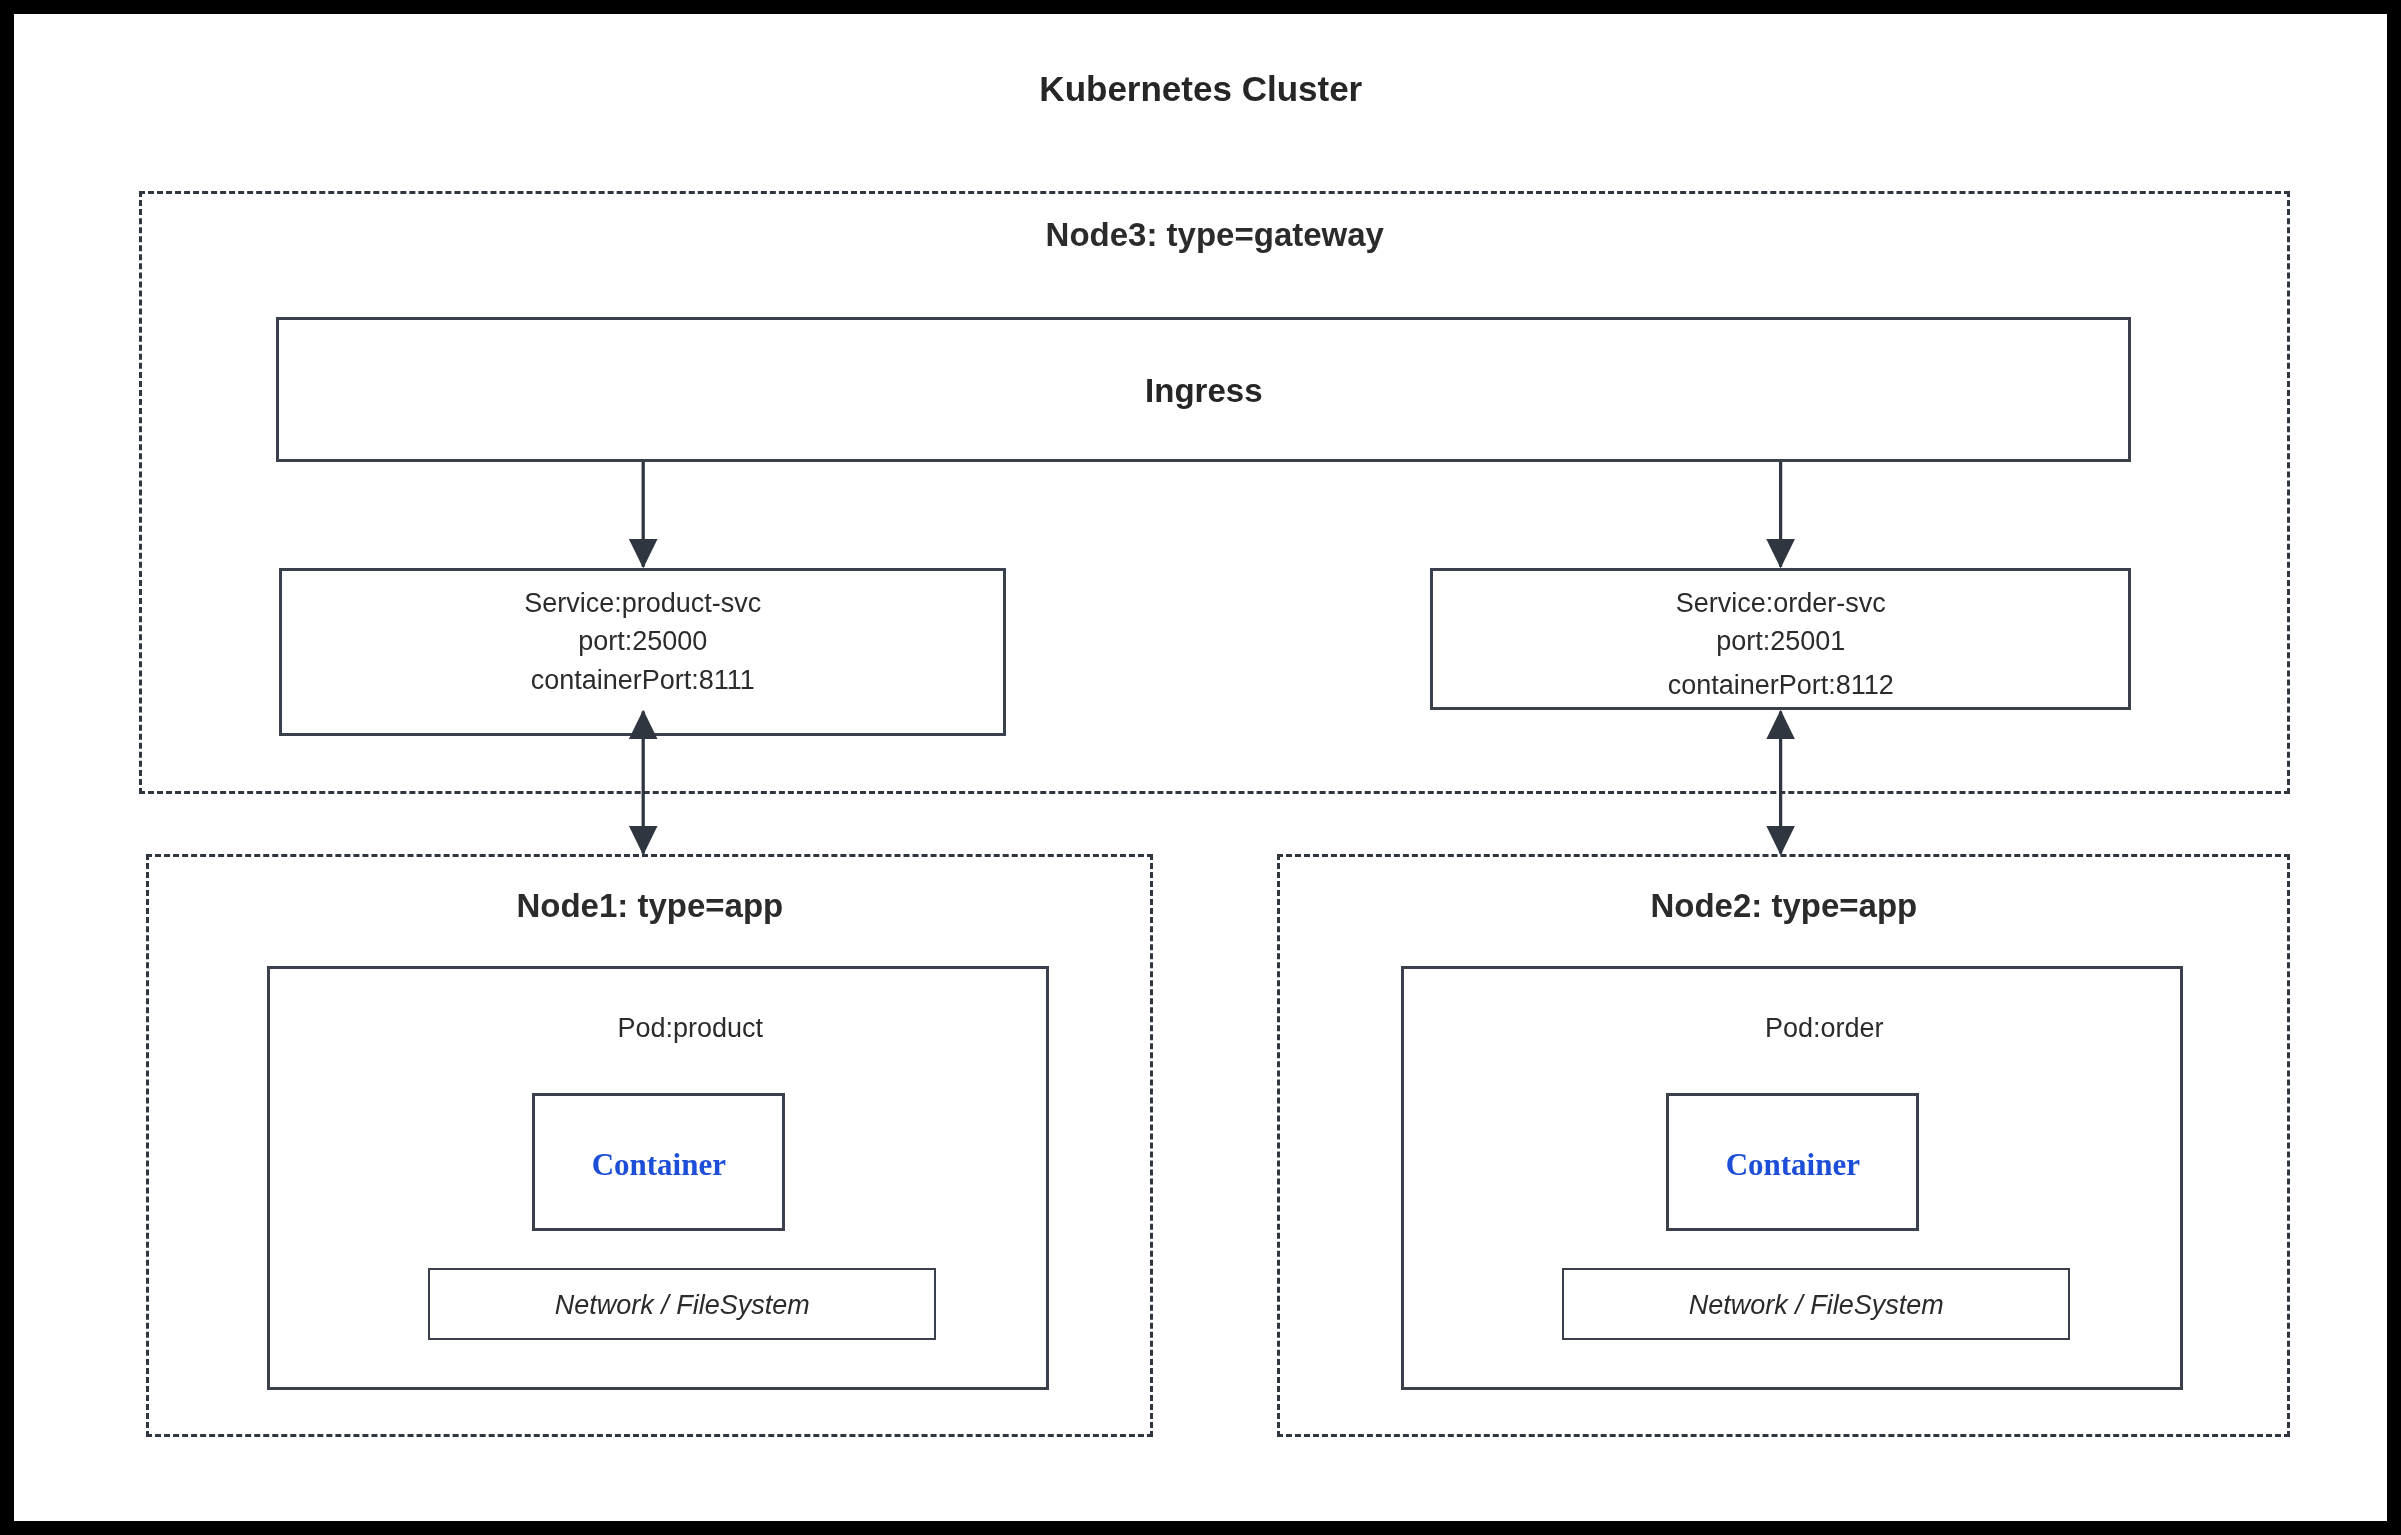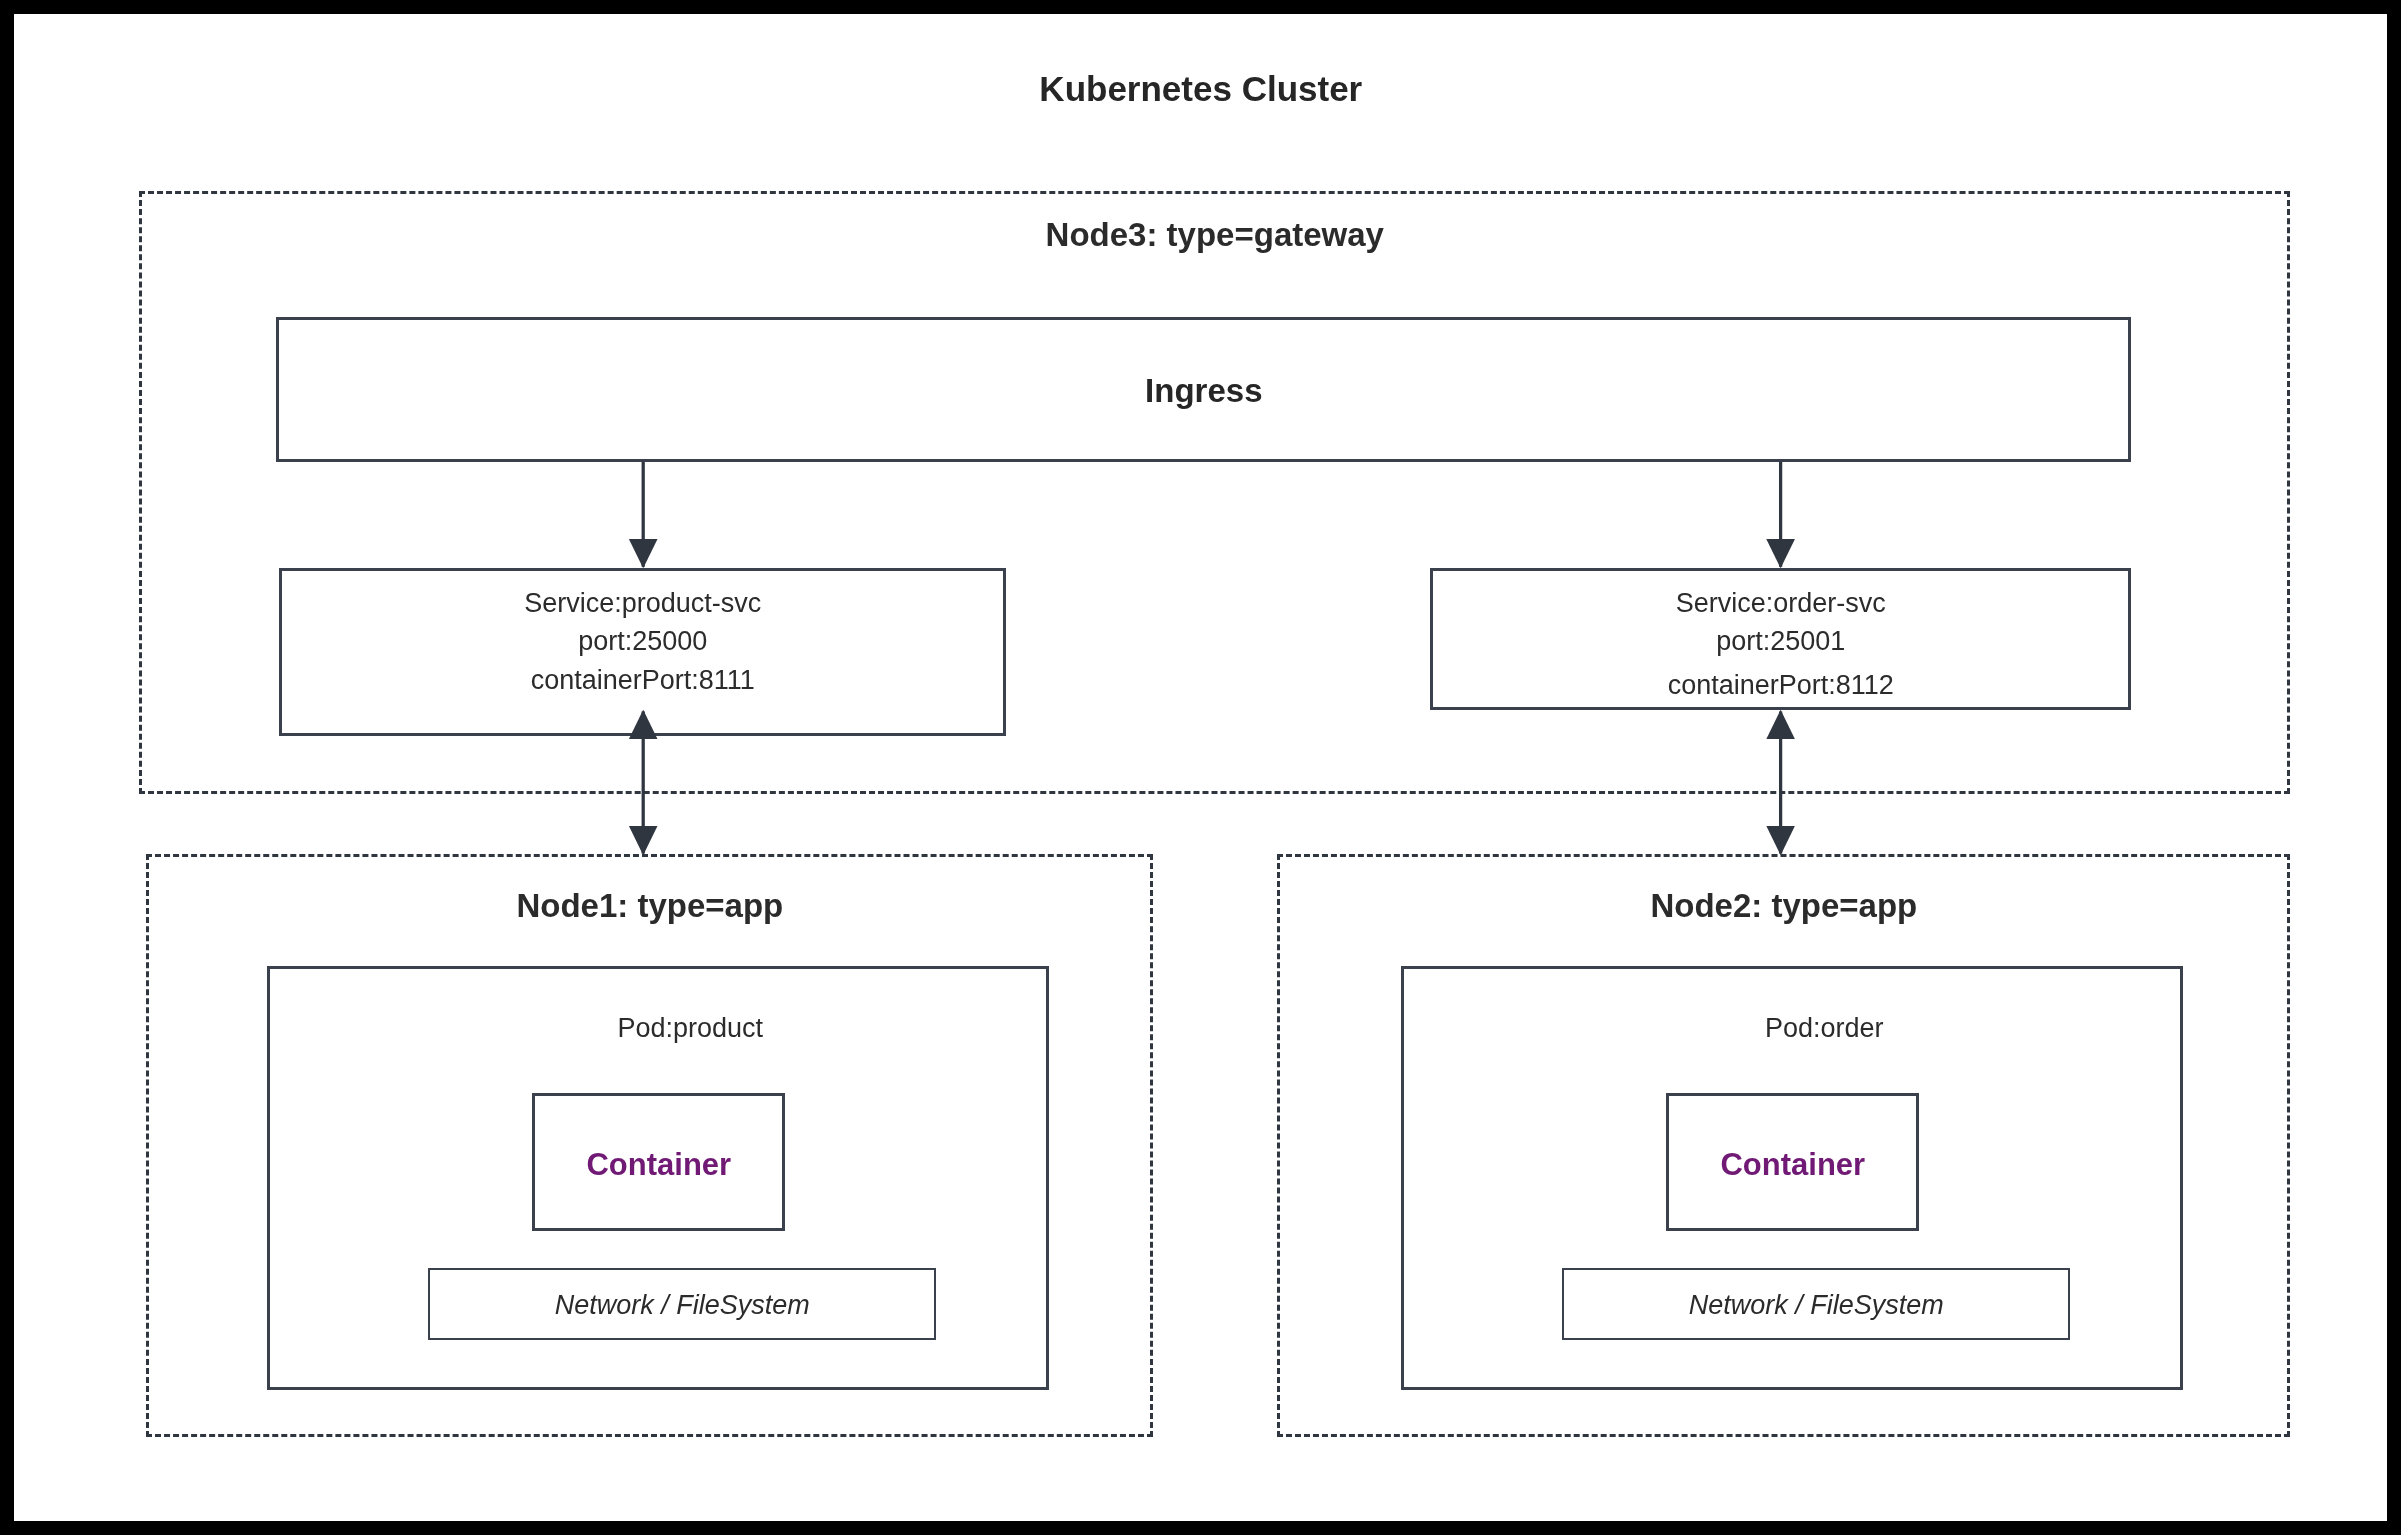--- a/index.html
+++ b/index.html
@@ -96,21 +96,22 @@
   }
   .lbl-pod {
     font-size: 27px;
     font-weight: normal;
     color: #2b2b2b;
     padding-left: 32px;
   }
   .lbl-container {
     font-size: 31px;
     font-weight: bold;
-    color: #701a75;
+    color: #1d4ed8;
+    font-family: Liberation Serif, serif;
   }
   .lbl-netfs {
     font-size: 27px;
     font-style: italic;
     font-weight: normal;
     color: #2b2b2b;
   }
 
   
   #arrows {

